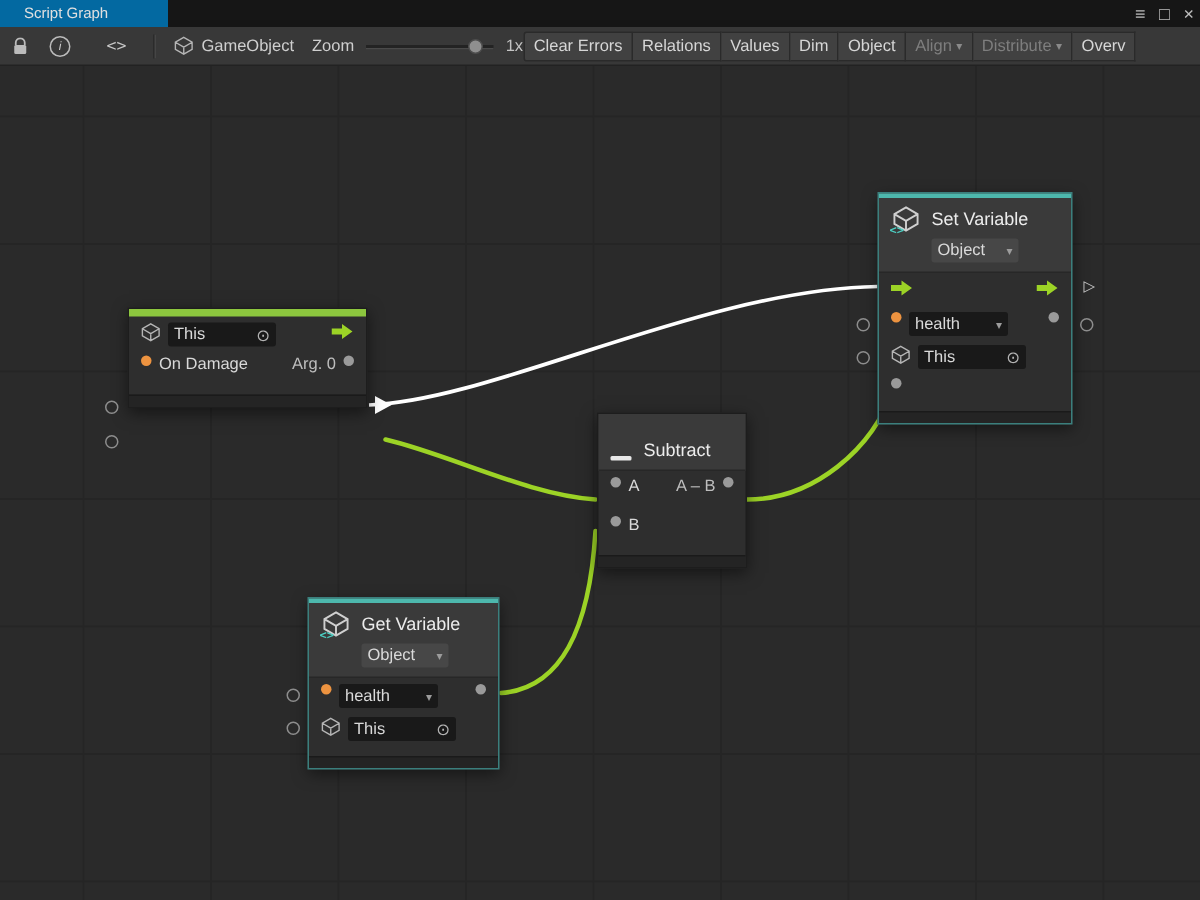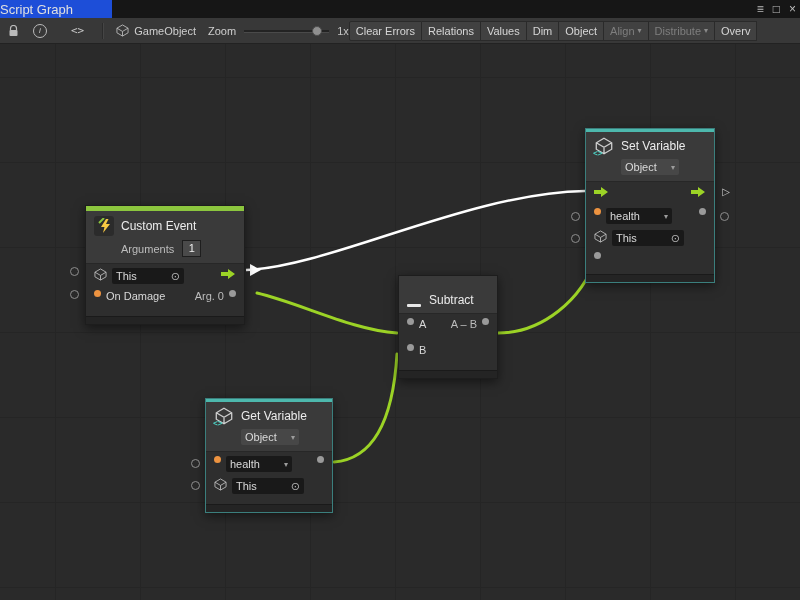--- a/index.html
+++ b/index.html
@@ -1,22 +1,22 @@
 <!DOCTYPE html>
 <html><head>
 <meta charset="utf-8">
 <style>
   html,body{margin:0;padding:0;background:#1a1a1a;}
   #stage{position:relative;width:800px;height:600px;overflow:hidden;
          font-family:"Liberation Sans","DejaVu Sans",sans-serif;color:#ddd;
          background:#161616;}
   
   .tabstrip{position:absolute;left:0;top:0;width:800px;height:18px;background:#161616;}
-  .tab{position:absolute;left:0;top:0;height:18px;width:112px;background:#1d4ed8;
-       display:flex;align-items:center;padding-left:0;font-size:13px;color:#e0e0e0;box-sizing:border-box;}
+  .tab{position:absolute;left:0;top:0;height:18px;width:112px;background:#0369a1;
+       display:flex;align-items:center;padding-left:16px;font-size:10px;color:#e0e0e0;box-sizing:border-box;}
   .winctrl{position:absolute;right:4px;top:0;height:18px;display:flex;align-items:center;gap:9px;
            color:#bdbdbd;font-size:12px;}
   .winctrl span{cursor:default;}
   
   .toolbar{position:absolute;left:0;top:18px;width:800px;height:26px;background:#383838;
            border-bottom:1px solid #222;display:flex;align-items:center;font-size:11px;color:#d6d6d6;
            box-sizing:border-box;white-space:nowrap;overflow:hidden;}
   .info-circ{display:inline-flex;align-items:center;justify-content:center;width:12px;height:12px;
              border:1px solid #bbb;border-radius:50%;font-size:8px;color:#ccc;margin-left:14px;font-style:italic;}
   .codeicon{font-family:"DejaVu Sans Mono",monospace;color:#c8c8c8;margin-left:24px;font-size:11px;}
@@ -148,35 +148,20 @@
   <svg class="wires" width="800" height="600">
     <path d="M246 270 C 330 267, 468 193, 585 191" stroke="#ffffff" stroke-width="2.5" fill="none"></path>
     <polygon points="250,264 261,270 250,276" fill="#ffffff"></polygon>
     <path d="M257 293 C 300 303, 352 330, 397 333" stroke="#9CD326" stroke-width="3" fill="none" stroke-linecap="round"></path>
     <path d="M334 462 C 374 459, 393 420, 397 354" stroke="#9CD326" stroke-width="3" fill="none" stroke-linecap="round"></path>
     <path d="M498 333 C 542 333, 582 300, 596 258" stroke="#9CD326" stroke-width="3" fill="none" stroke-linecap="round"></path>
   </svg>
 
   <div class="node" style="left:85px;top:205px;width:160px;">
     <div class="strip"></div>
-    <div class="nhead">
-      <div class="trow">
-        <span class="evicon">
-          <svg width="13" height="16" viewBox="0 0 13 16">
-              <line x1="1" y1="5" x2="6" y2="0" stroke="#8CC63E" stroke-width="2"></line>
-              <polygon points="8,1 3,9 6.5,9 5,15 12,6 8,6 10.5,1" fill="#F7C843"></polygon>
-            </svg>
-        </span>
-        <span class="ntitle">Custom Event</span>
-      </div>
-      <div class="args-row">
-        <span class="lbl-dim">Arguments</span>
-        <span class="mini-input">1</span>
-      </div>
-    </div>
     <div class="rows">
       <div class="prow">
         <span style="display:inline-flex;">
           <svg width="13" height="13" viewBox="0 0 14 14">
               <path d="M7 1 L13 4.5 V9.5 L7 13 L1 9.5 V4.5 Z M1 4.5 L7 8 L13 4.5 M7 8 V13" fill="none" stroke="#b5b5b5" stroke-width="1"></path>
             </svg>
         </span>
         <span class="dd" style="width:72px;">
           <span>This</span>
           <span class="target">⊙</span>

